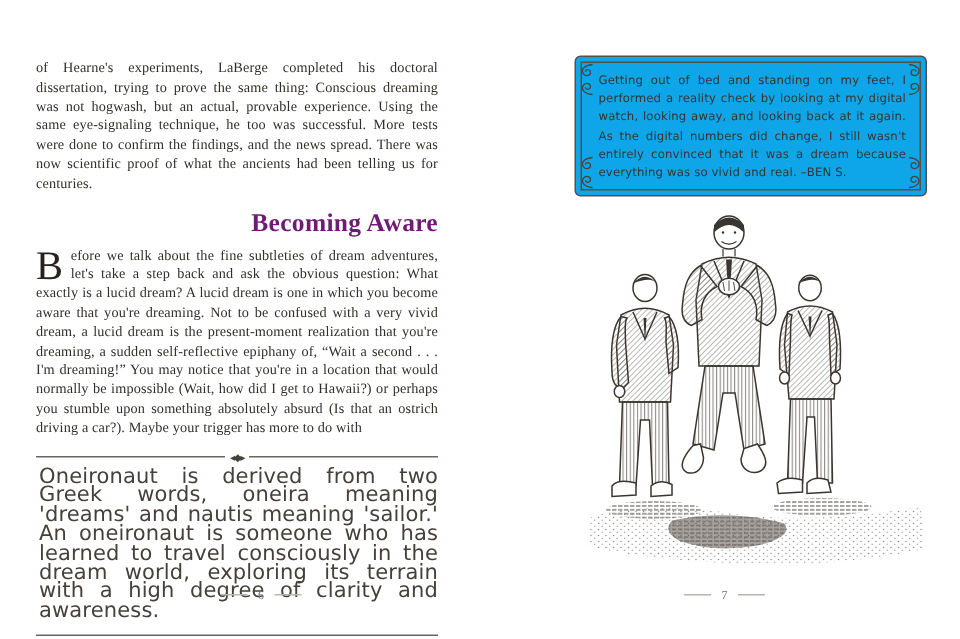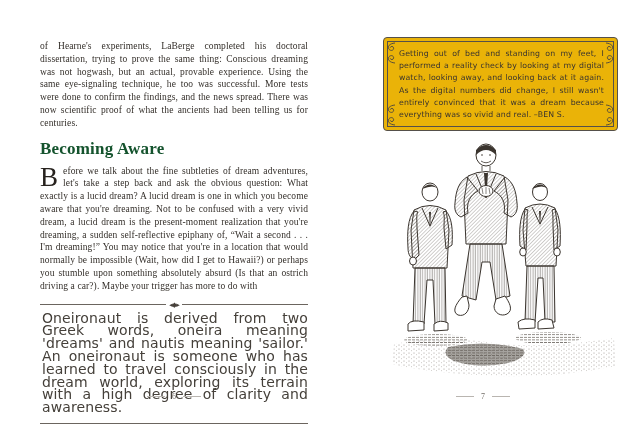--- a/index.html
+++ b/index.html
@@ -1,25 +1,25 @@
 <!DOCTYPE html>
 <html><head>
 <meta charset="utf-8">
 <style>
   html,body{margin:0;padding:0;background:#ffffff;}
   .spread{position:relative;width:640px;height:426px;background:#ffffff;overflow:hidden;
           font-family:"Liberation Serif",serif;color:#2f2a25;}
 
   
-  .left-col{position:absolute;left:40px;top:40px;width:268px;}
+  .left-col{position:absolute;left:24px;top:40px;width:268px;}
   .body-par{margin:0;font-size:9.5px;line-height:12.8px;text-align:justify;
             letter-spacing:.1px;color:#332e29;}
   .indent{text-indent:17px;}
   .section-heading{margin:9px 0 6px 0;font-size:17px;font-weight:bold;
-                   letter-spacing:.2px;color:#14532d;}
+                   letter-spacing:.2px;color:#701a75;text-align:right;}
   .dropcap{float:left;font-size:27px;line-height:22px;padding:1px 5px 0 0;color:#27221e;}
 
   .divider{display:flex;align-items:center;margin:8px 0 3px 0;}
   .divider .rule{flex:1;height:1px;background:#6b655f;}
   .divider .ornament{font-family:"DejaVu Sans",sans-serif;font-size:7px;
                      color:#46403a;padding:0 3px;letter-spacing:-1px;}
 
   .definition-title{margin:3px 0 5px 0;text-align:center;font-style:italic;
                     font-size:9.5px;letter-spacing:3px;color:#2f2a25;}
   .definition-body{margin:0 0 4px 2px;font-family:"DejaVu Sans",sans-serif;
@@ -28,21 +28,21 @@
   .bottom-rule{height:1px;background:#6b655f;margin-top:9px;}
 
   .pagenum{position:absolute;top:392px;text-align:center;font-size:8px;color:#716c66;}
   .pagenum-left{left:40px;width:268px;}
   .pagenum-right{left:350px;width:266px;}
   .pagenum .dash{display:inline-block;width:18px;height:1px;background:#b9b5b0;
                  vertical-align:middle;margin:0 7px 2px 7px;}
 
   
   .quote-box{position:absolute;left:383px;top:37px;width:227px;
-             border:1px solid #55504a;border-radius:4px;padding:3px;background:#eab308;}
+             border:1px solid #55504a;border-radius:4px;padding:3px;background:#0ea5e9;}
   .quote-inner{border:1px solid #55504a;padding:6px 9px 5px 11px;}
   .quote-text{margin:0;font-family:"DejaVu Sans",sans-serif;font-size:7.8px;
               line-height:12.2px;text-align:justify;color:#3a342e;letter-spacing:.1px;}
   .corner{position:absolute;width:10px;height:22px;}
   .corner svg{display:block;}
   .c-tl{left:2px;top:4px;}
   .c-bl{left:2px;bottom:4px;}
   .c-tr{right:2px;top:4px;transform:scaleX(-1);}
   .c-br{right:2px;bottom:4px;transform:scaleX(-1);}
 

